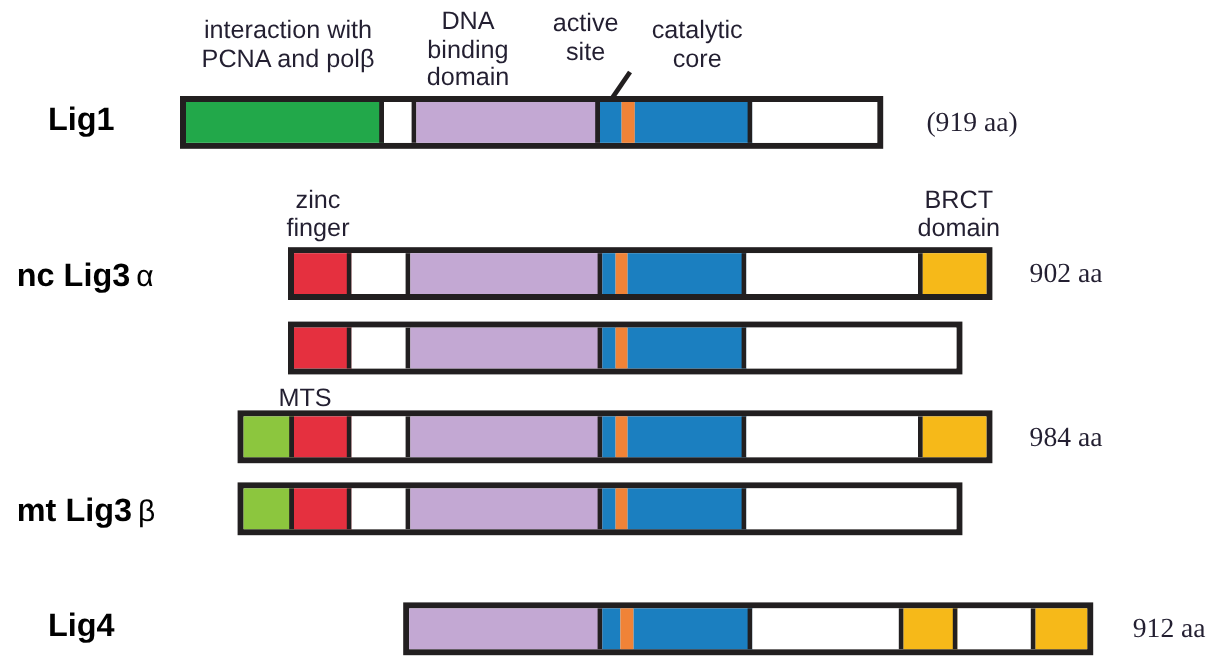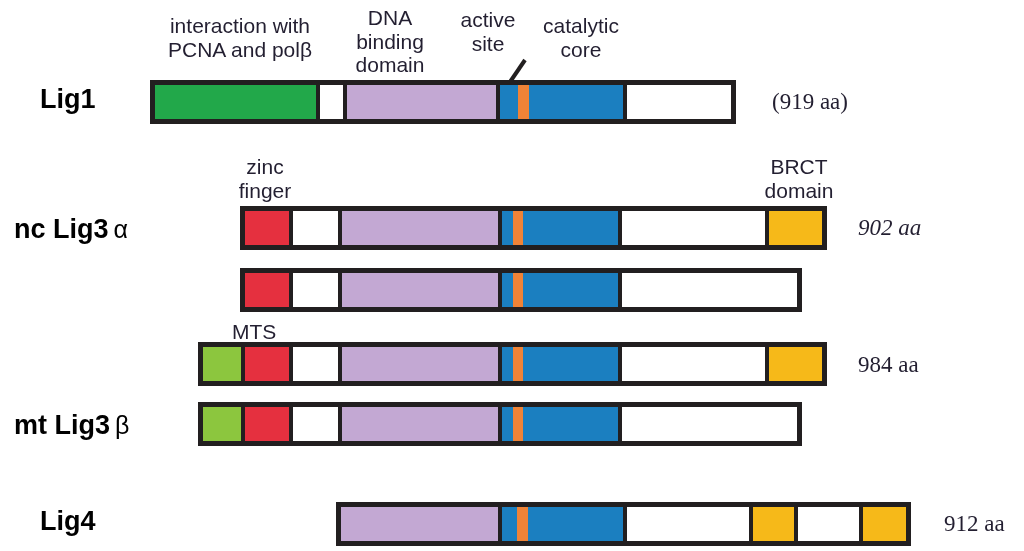--- a/index.html
+++ b/index.html
@@ -130,21 +130,21 @@
   <div class="bar" style="left:240px; top:206px; width:587px; height:44px;">
     <div class="seg divider-right" style="left:0px; width:48px; background:#e5303f;"></div>
     <div class="seg divider-right" style="left:48px; width:49px; background:#ffffff;"></div>
     <div class="seg divider-right" style="left:97px; width:160px; background:#c3a8d3;"></div>
     <div class="seg" style="left:257px; width:11px; background:#1b7fc0;"></div>
     <div class="seg" style="left:268px; width:10px; background:#f08337;"></div>
     <div class="seg divider-right" style="left:278px; width:99px; background:#1b7fc0;"></div>
     <div class="seg divider-right" style="left:377px; width:147px; background:#ffffff;"></div>
     <div class="seg" style="left:524px; width:53px; background:#f6b919;"></div>
   </div>
-  <div class="aa-text" style="left:858px; top:215px;font-style:italic;">902 aa</div>
+  <div class="aa-text" style="left:858px; top:215px;">902 aa</div>
 
   <div class="bar" style="left:240px; top:268px; width:562px; height:44px;">
     <div class="seg divider-right" style="left:0px; width:48px; background:#e5303f;"></div>
     <div class="seg divider-right" style="left:48px; width:49px; background:#ffffff;"></div>
     <div class="seg divider-right" style="left:97px; width:160px; background:#c3a8d3;"></div>
     <div class="seg" style="left:257px; width:11px; background:#1b7fc0;"></div>
     <div class="seg" style="left:268px; width:10px; background:#f08337;"></div>
     <div class="seg divider-right" style="left:278px; width:99px; background:#1b7fc0;"></div>
     <div class="seg" style="left:377px; width:175px; background:#ffffff;"></div>
   </div>

